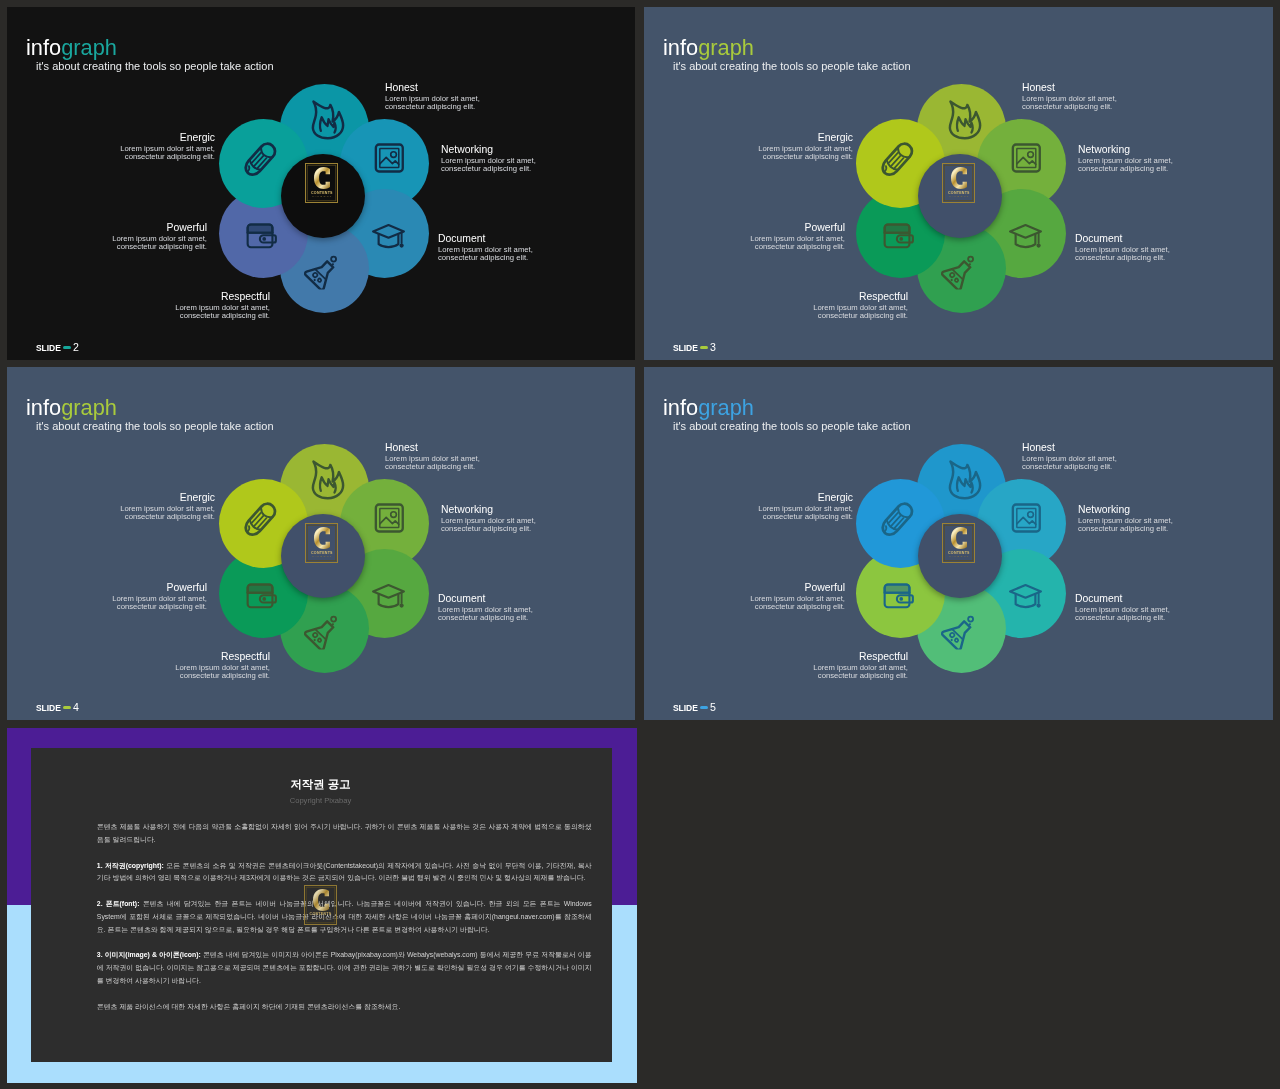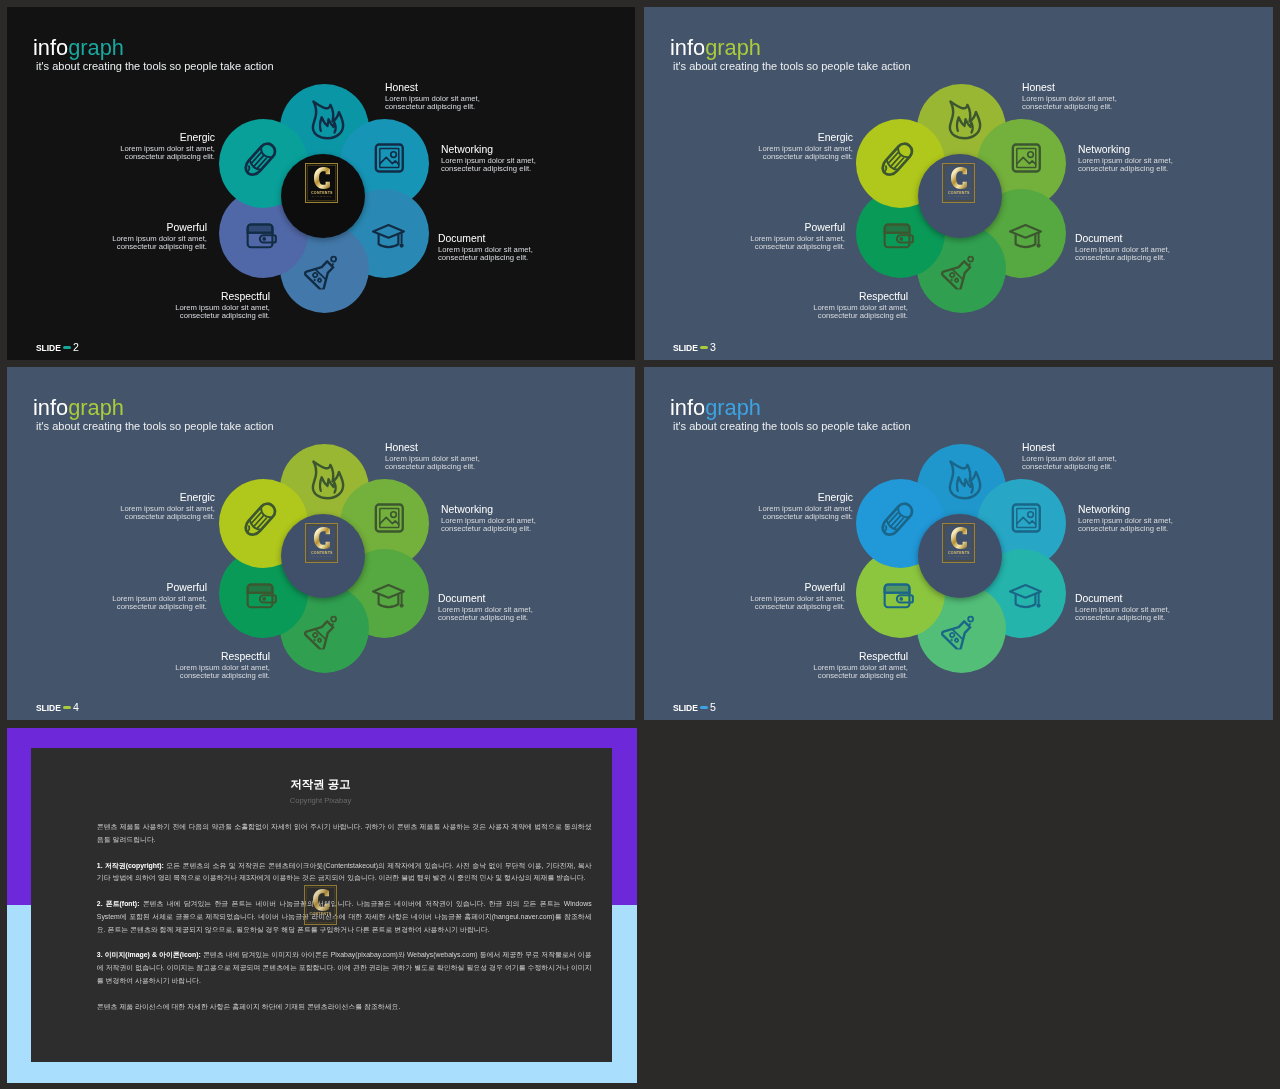--- a/index.html
+++ b/index.html
@@ -1,20 +1,20 @@
 <!DOCTYPE html>
 <html><head>
 <meta charset="utf-8">
 <style>
   html,body{margin:0;padding:0;background:#2b2a28;}
   body{width:1280px;height:1089px;font-family:"Liberation Sans",sans-serif;overflow:hidden;}
   .grid{position:relative;width:1280px;height:1089px;background:#2b2a28;}
   .slide{position:absolute;overflow:hidden;}
 
-  .brand{position:absolute;left:26px;top:30px;font-size:21.8px;line-height:1;font-weight:400;}
+  .brand{position:absolute;left:19px;top:30px;font-size:21.8px;line-height:1;font-weight:400;}
   .brand .b1{color:#ffffff;}
   .tagline{position:absolute;left:29px;top:54px;font-size:11.0px;line-height:1;color:#eceef0;}
 
   .flower{position:absolute;left:211px;top:77px;width:212px;height:231px;}
   .petal{position:absolute;width:89px;height:89px;border-radius:50%;display:flex;align-items:center;justify-content:center;}
   .petal .icw{display:block;line-height:0;}
   .hub{position:absolute;width:84px;height:84px;border-radius:50%;display:flex;align-items:center;justify-content:center;z-index:5;box-shadow:0 2px 6px rgba(0,0,0,.35);}
 
   .cap{position:absolute;color:#ffffff;}
   .cap .t{display:block;font-size:10.4px;line-height:12.6px;white-space:nowrap;}
@@ -572,21 +572,21 @@
         <span class="d">Lorem ipsum dolor sit amet,</span>
         <span class="d" style="margin-top:0">consectetur adipiscing elit.</span>
       </div>
       <div class="cap l" style="right:420px;top:125px;">
         <span class="t">Energic</span>
         <span class="d">Lorem ipsum dolor sit amet,</span>
         <span class="d" style="margin-top:0">consectetur adipiscing elit.</span>
       </div>
       <div class="slideno"><span>SLIDE</span><span class="dash" style="background:#3da3e2"></span><span class="num">5</span></div>
     </div>
-<div class="slide s5" style="background:#6d28d9">
+<div class="slide s5" style="background:#4c1d95">
       <div class="s6band" style="top:177px;bottom:0;background:#aadefd"></div>
       <div class="copybox">
         <div class="cp-title">저작권 공고</div>
         <div class="cp-sub">Copyright Pixabay</div>
         <div class="cp-body">
           <p><span>콘텐츠 제품을 사용하기 전에 다음의 약관을 소홀함없이 자세히 읽어 주시기 바랍니다. 귀하가 이 콘텐츠 제품을 사용하는 것은 사용자 계약에 법적으로 동의하셨음을 알려드립니다.</span></p>
           <p><b>1. 저작권(copyright):</b><span> 모든 콘텐츠의 소유 및 저작권은 콘텐츠테이크아웃(Contentstakeout)의 제작자에게 있습니다. 사전 승낙 없이 무단적 이용, 기타전재, 복사 기타 방법에 의하여 영리 목적으로 이용하거나 제3자에게 이용하는 것은 금지되어 있습니다. 이러한 불법 행위 발견 시 중인적 민사 및 형사상의 제재를 받습니다.</span></p>
           <p><b>2. 폰트(font):</b><span> 콘텐츠 내에 담겨있는 한글 폰트는 네이버 나눔글꼴의 서체입니다. 나눔글꼴은 네이버에 저작권이 있습니다. 한글 외의 모든 폰트는 Windows System에 포함된 서체로 글꼴으로 제작되었습니다. 네이버 나눔글꼴 라이선스에 대한 자세한 사항은 네이버 나눔글꼴 홈페이지(hangeul.naver.com)를 참조하세요. 폰트는 콘텐츠와 함께 제공되지 않으므로, 필요하실 경우 해당 폰트를 구입하거나 다른 폰트로 변경하여 사용하시기 바랍니다.</span></p>
           <p><b>3. 이미지(image) &amp; 아이콘(icon):</b><span> 콘텐츠 내에 담겨있는 이미지와 아이콘은 Pixabay(pixabay.com)와 Webalys(webalys.com) 등에서 제공한 무료 저작물로서 이용에 저작권이 없습니다. 이미지는 참고용으로 제공되며 콘텐츠에는 포함합니다. 이에 관한 권리는 귀하가 별도로 확인하실 필요성 경우 여기를 수정하시거나 이미지를 변경하여 사용하시기 바랍니다.</span></p>
           <p><span>콘텐츠 제품 라이선스에 대한 자세한 사항은 홈페이지 하단에 기재된 콘텐츠라이선스를 참조하세요.</span></p>

